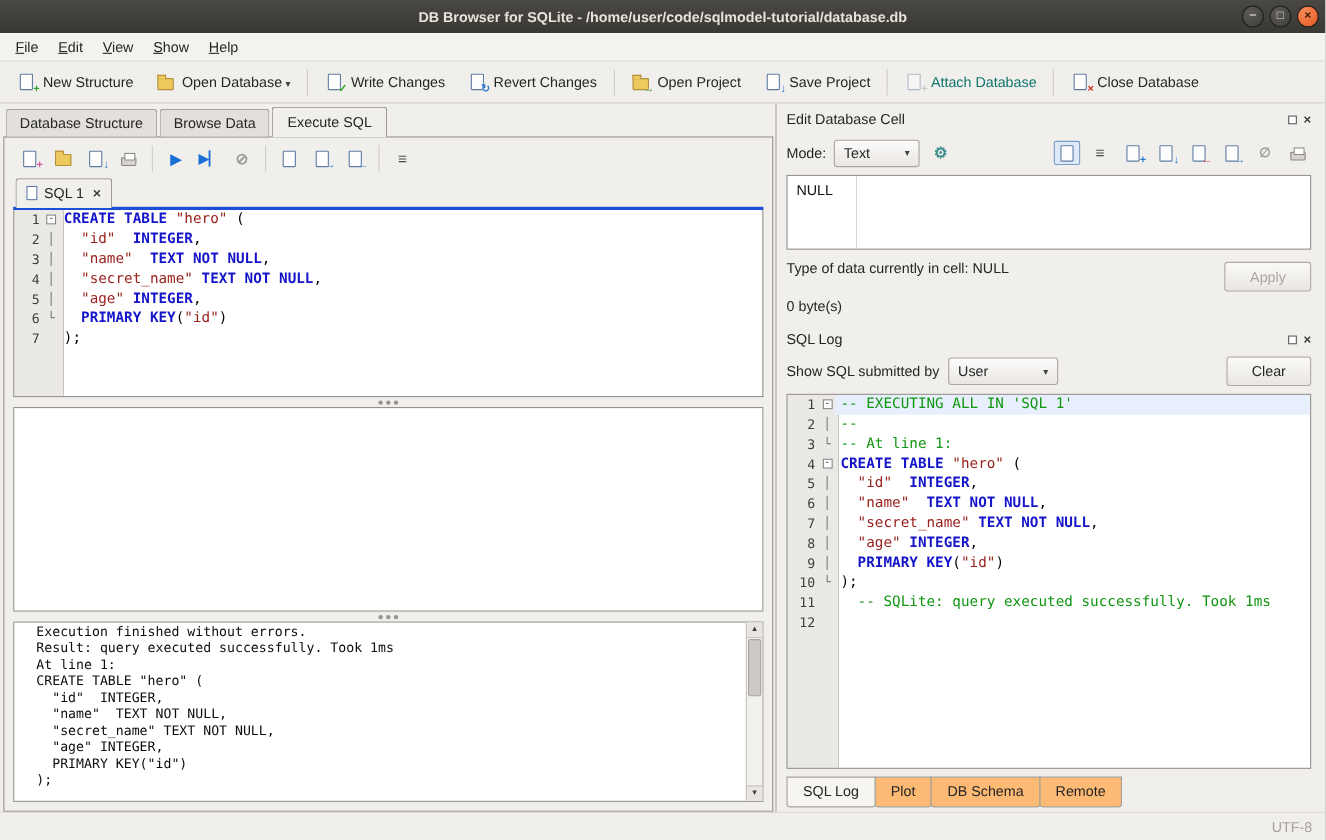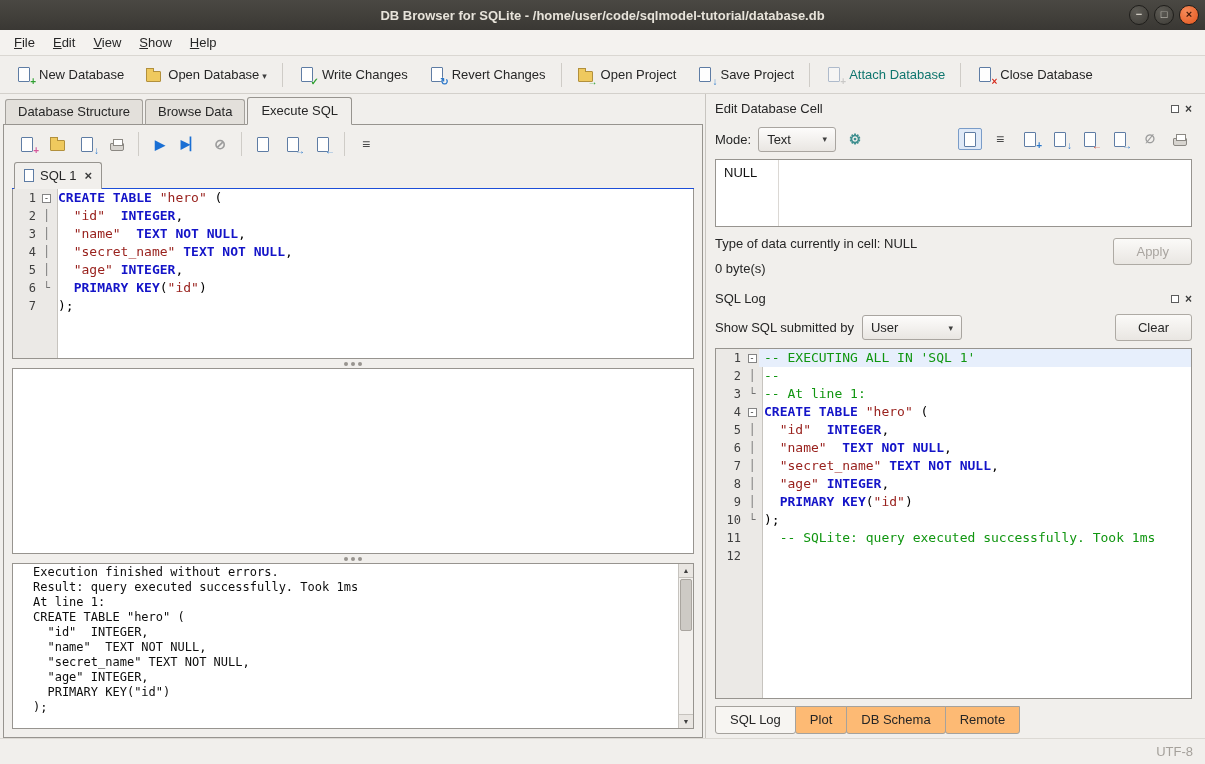--- a/index.html
+++ b/index.html
@@ -48,21 +48,21 @@
   
   .main-tabs{display:flex;align-items:flex-end;padding:3px 2px 0;flex:none}
   .mtab{position:relative;z-index:1;border:1px solid #a3a09b;border-radius:3px 3px 0 0;background:#e3e0db;
     padding:4px 12px 5px;margin-right:2px;margin-bottom:-1px;border-bottom:1px solid #97948f}
   .mtab.active{background:#f1efec;border-color:#97948f;border-bottom-color:transparent;padding:5px 13px 6px}
   .tab-pane{flex:1;min-height:0;border:1px solid #97948f;background:#f1efec;display:flex;flex-direction:column;padding:4px 8px 8px}
 
   
   .sql-toolbar{display:flex;align-items:center;gap:4px;padding:3px 2px 6px;flex:none}
   .sqtb{width:26px;height:24px;display:flex;align-items:center;justify-content:center;border-radius:3px}
-  .sqltab-bar{display:flex;border-bottom:1px solid #1d4ed8;padding-left:2px;flex:none}
+  .sqltab-bar{display:flex;border-bottom:3px solid #1d4ed8;padding-left:2px;flex:none}
   .sqltab{position:relative;z-index:1;display:inline-flex;align-items:center;gap:6px;padding:5px 9px 6px;
     background:#f1efec;border:1px solid #97948f;border-bottom:none;border-radius:3px 3px 0 0;margin-bottom:-1px}
   .mini-doc{width:10px;height:13px;background:#fff;border:1px solid #5e7ca4}
   .tab-close{font-size:13px;font-weight:bold;color:#3c3c3c;margin-left:2px}
 
   
   .code-editor{background:linear-gradient(90deg,#ebe9e6 0,#ebe9e6 44px,#c7c4bf 44px,#c7c4bf 45px,#fff 45px);
     font-family:"DejaVu Sans Mono",monospace;font-size:13px;overflow:hidden}
   #sqlEditor{height:170px;flex:none;border:1px solid #97948f;border-top:none}
   .crow{display:flex;height:18px;line-height:18px;white-space:pre}
@@ -101,21 +101,21 @@
   .combo .caret{font-size:9px;color:#3f3f3f}
   .mode-combo{width:78px;justify-content:space-between}
   .user-combo{width:100px;justify-content:space-between}
   .cell-icons{margin-left:auto;display:flex;gap:6px;align-items:center}
   .ic-wrap{width:24px;height:22px;display:flex;align-items:center;justify-content:center;border-radius:2px}
   .ic-wrap.selected{border:1px solid #7a9cc8;background:#dfe9f7}
   .cell-edit{margin-top:6px;height:68px;flex:none;border:1px solid #97948f;
     background:linear-gradient(90deg,#fff 0 62px,#dbd8d4 62px,#dbd8d4 63px,#fff 63px);
     padding:5px 0 0 8px;color:#111}
   .cell-meta{display:flex;margin-top:9px;flex:none}
-  .meta-lines{display:flex;flex-direction:column;gap:10px}
+  .meta-lines{display:flex;flex-direction:column;gap:20px}
   .btn{padding:5px 22px;background:linear-gradient(#fbfaf8,#e9e6e2);border:1px solid #aeaaa4;
     border-radius:3px;font-size:13px;font-family:"Liberation Sans",sans-serif;color:#262626}
   .apply-btn{margin-left:auto;align-self:flex-start;margin-top:2px;color:#a9a5a0}
   .log-dock{margin-top:12px;flex:1;min-height:0;display:flex;flex-direction:column}
   .filter-row{display:flex;align-items:center;gap:8px;margin-top:5px;flex:none}
   .clear-btn{margin-left:auto}
   #logEditor{flex:1;min-height:0;margin-top:7px;border:1px solid #97948f;
     background:linear-gradient(90deg,#ebe9e6 0,#ebe9e6 46px,#c7c4bf 46px,#c7c4bf 47px,#fff 47px)}
   #logEditor .ln{width:29px}
   #logEditor .fold{width:14px}
@@ -147,21 +147,21 @@
       <div class="menu-item">Show</div>
       <div class="menu-item">Help</div>
     </div>
 
   <div class="toolbar" id="toolbar">
       <div class="tb-btn">
         <span class="icon">
           <span class="ic-doc"></span>
           <span class="g" style="color: rgb(47, 158, 47);">+</span>
         </span>
-        <span class="tb-label">New Database</span>
+        <span class="tb-label">New Structure</span>
       </div>
       <div class="tb-btn">
         <span class="icon">
           <span class="ic-folder"></span>
         </span>
         <span class="tb-label">Open Database</span>
         <span class="tb-caret">▾</span>
       </div>
       <span class="tb-sep"></span>
       <div class="tb-btn">

